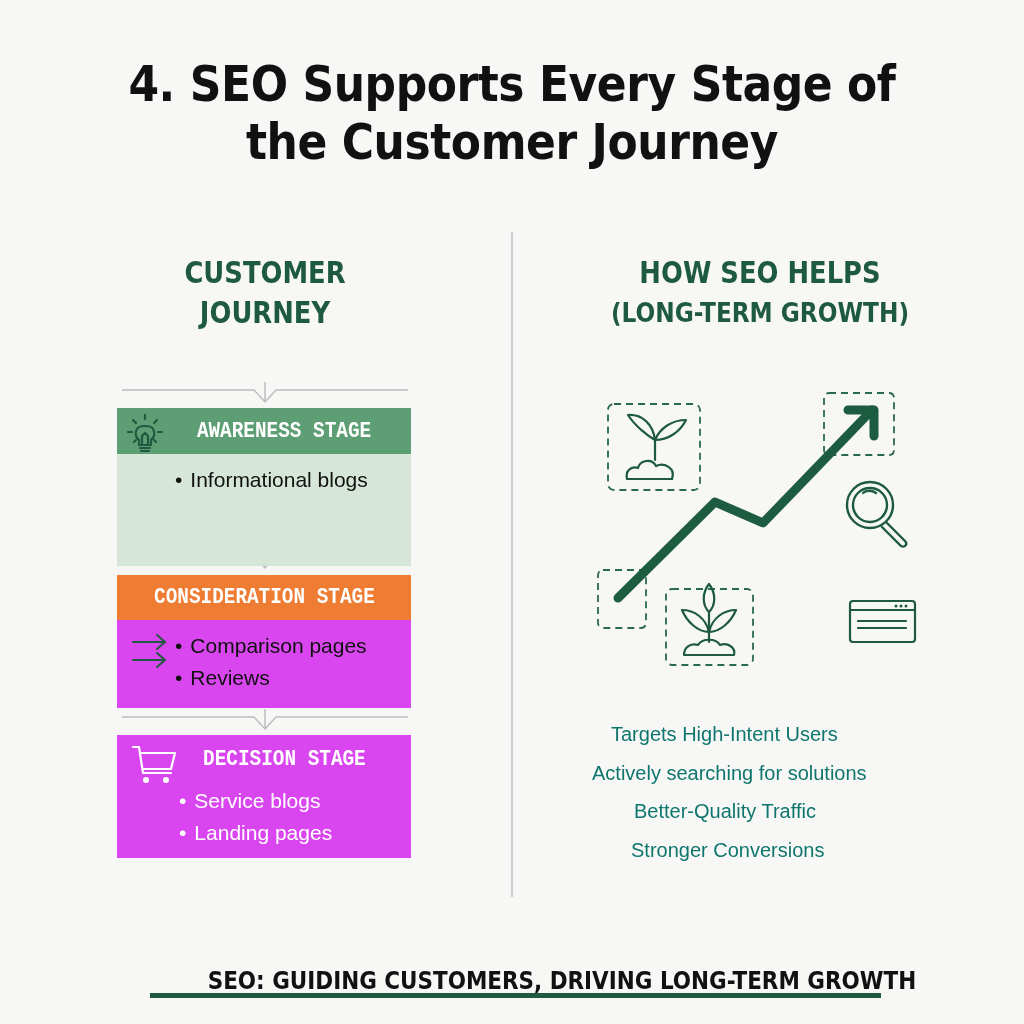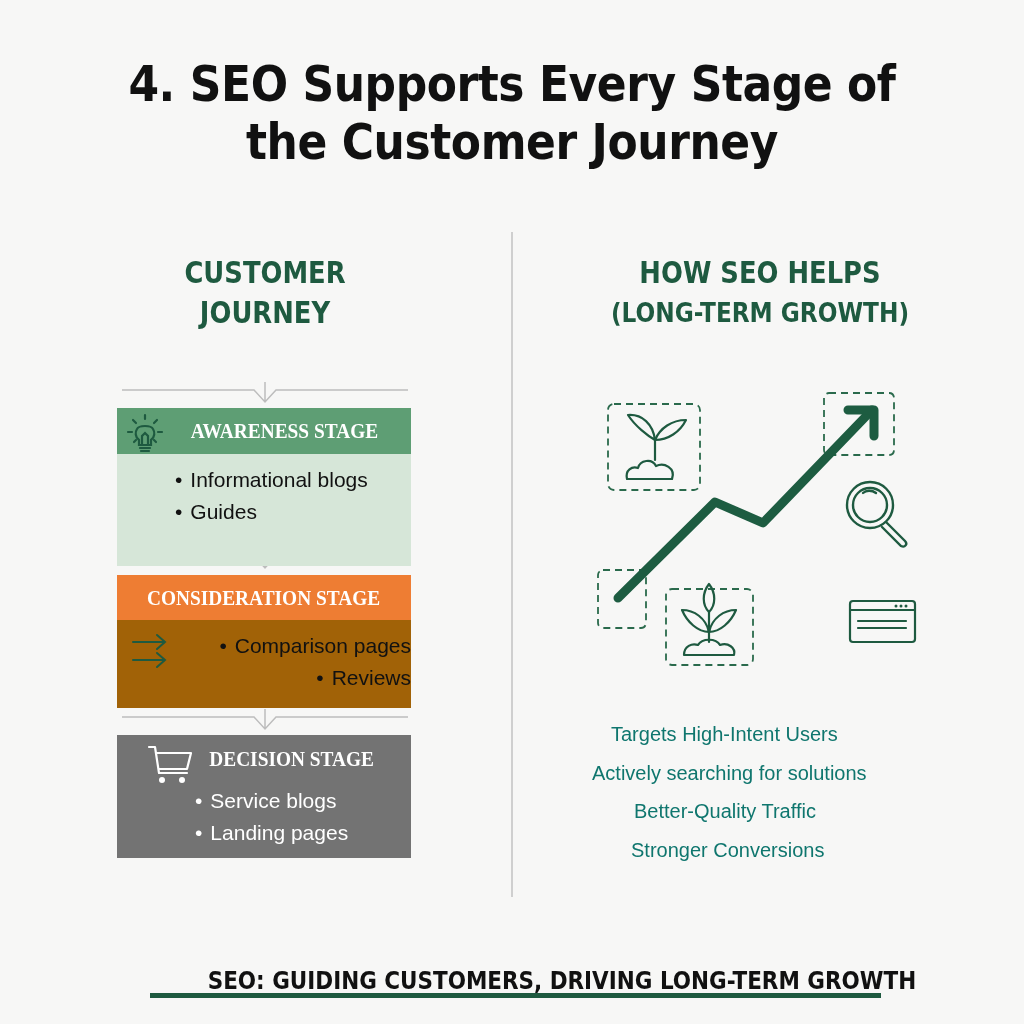--- a/index.html
+++ b/index.html
@@ -22,37 +22,37 @@
     }
     .left-heading { left: 120px; top: 253px; width: 290px; }
     .right-heading { left: 560px; top: 253px; width: 400px; }
 
     .connector { position: absolute; left: 122px; width: 286px; height: 22px; }
     .connector svg { width: 100%; height: 100%; }
 
     .stage { position: absolute; left: 117px; width: 294px; }
     .stage-header {
       height: 46px; display: flex; align-items: center; justify-content: center;
-      color: #fff; font-weight: bold; font-family: Liberation Serif, serif;
+      color: #fff; font-weight: bold; font-family: Liberation Mono, monospace;
       font-size: 22px; position: relative;
     }
     .stage-header .label { display: inline-block; transform: scaleX(0.88); }
     .stage-body { padding: 10px 0 0 58px; font-size: 21px; line-height: 32px; }
     .stage-body li { list-style: none; }
     .stage-body li::before { content: "\2022"; margin-right: 8px; }
 
     .awareness { top: 408px; }
     .awareness .stage-header { background: #5e9e74; padding-left: 40px; }
     .awareness .stage-body { background: #d6e6d8; height: 112px; color: #111; }
 
     .consideration { top: 575px; }
     .consideration .stage-header { background: #ee7d33; height: 45px; }
-    .consideration .stage-body { background: #a16207; height: 88px; color: #111; text-align: right; }
-
-    .decision { top: 735px; background: #737373; height: 123px; padding-left: 16px; }
+    .consideration .stage-body { background: #d946ef; height: 88px; color: #111; }
+
+    .decision { top: 735px; background: #d946ef; height: 123px; }
     .decision .stage-header { background: transparent; height: 48px; padding-left: 40px; }
     .decision .stage-body { color: #fff; padding-top: 2px; padding-left: 62px; }
 
     .hdr-icon { position: absolute; left: 8px; top: 4px; width: 40px; height: 44px; }
     .arrows-icon { position: absolute; left: 12px; top: 12px; width: 40px; height: 44px; }
     .cart-icon { position: absolute; left: 14px; top: 8px; width: 48px; height: 44px; }
 
     .graphic { position: absolute; left: 580px; top: 380px; width: 350px; height: 300px; }
 
     .benefits { position: absolute; font-size: 20px; line-height: 38px; color: #0f766e; white-space: nowrap; }
@@ -102,21 +102,20 @@
         <path d="M20 3 V7 M8 8 L11 11 M32 8 L29 11 M3 20 H7 M33 20 H37 M9 30 L11 28 M31 30 L29 28"></path>
         <path d="M14 28 C10 25 10 20 12 17 C14 13 26 13 28 17 C30 20 30 25 26 28 V33 H14 Z"></path>
         <path d="M17 33 V24 L20 21 L23 24 V33"></path>
         <path d="M15 36 H25 M16 39 H24"></path>
       </g>
     </svg>
     <span class="label">AWARENESS STAGE</span>
   </div>
   <ul class="stage-body">
     <li>Informational blogs</li>
-    <li>Guides</li>
   </ul>
 </div>
 
 <div class="stage consideration">
   <div class="stage-header">
     <span class="label">CONSIDERATION STAGE</span>
   </div>
   <div style="position:relative;">
     <svg class="arrows-icon" viewBox="0 0 40 44" style="top:10px;left:14px;">
       <g fill="none" stroke="#1e5a40" stroke-width="2" stroke-linecap="round">

